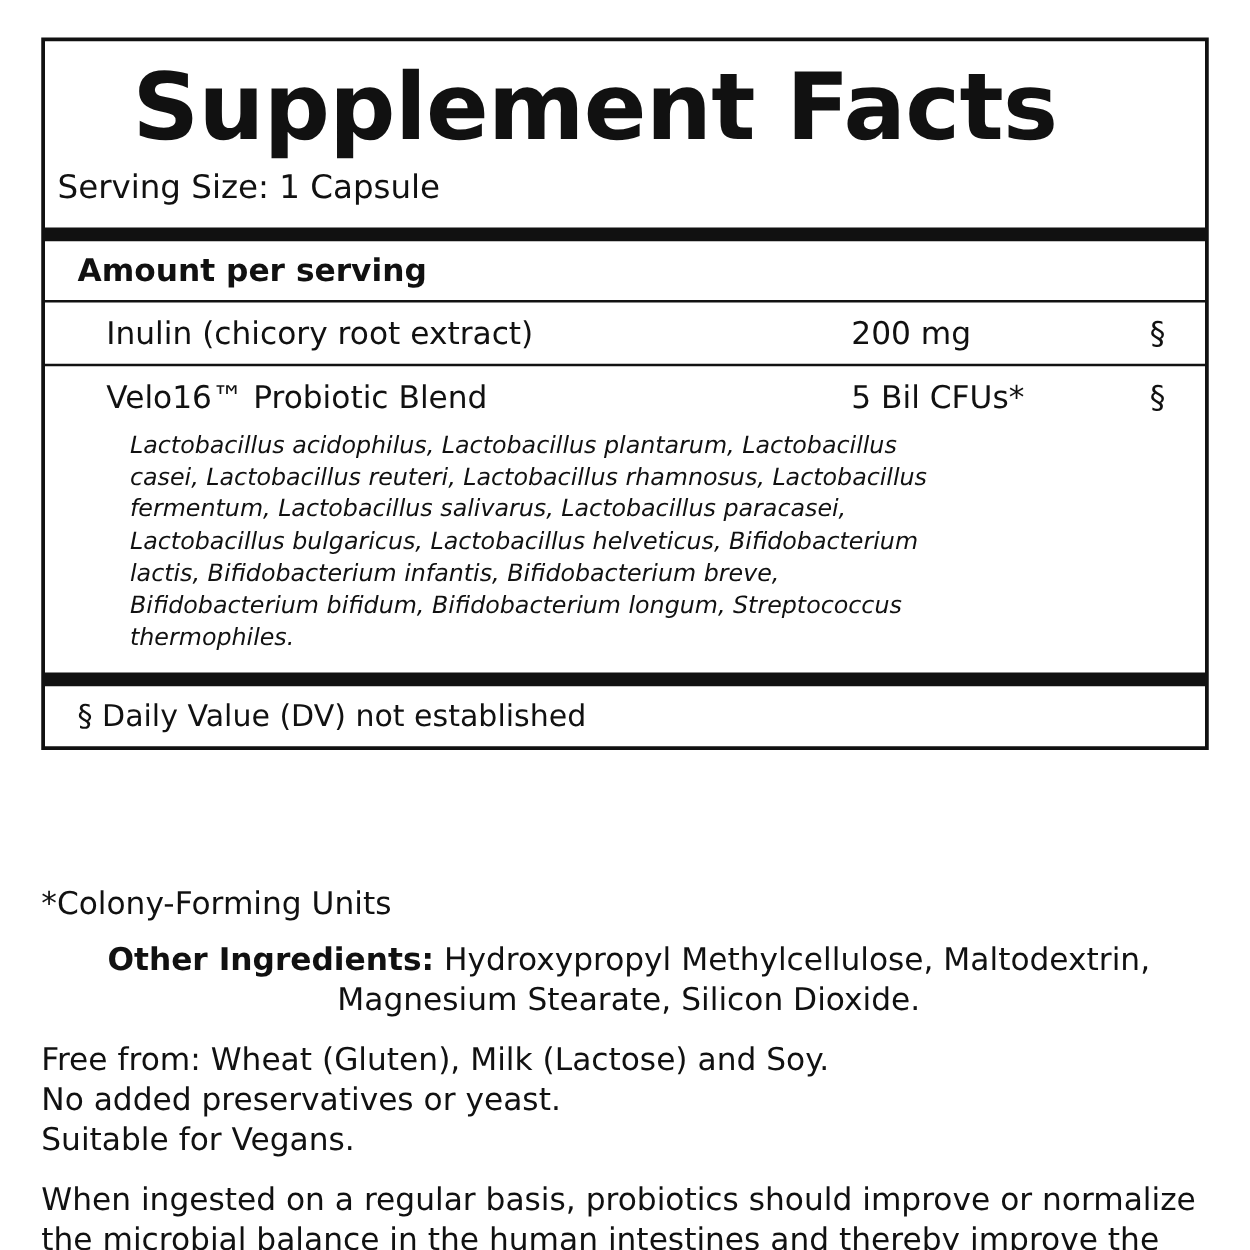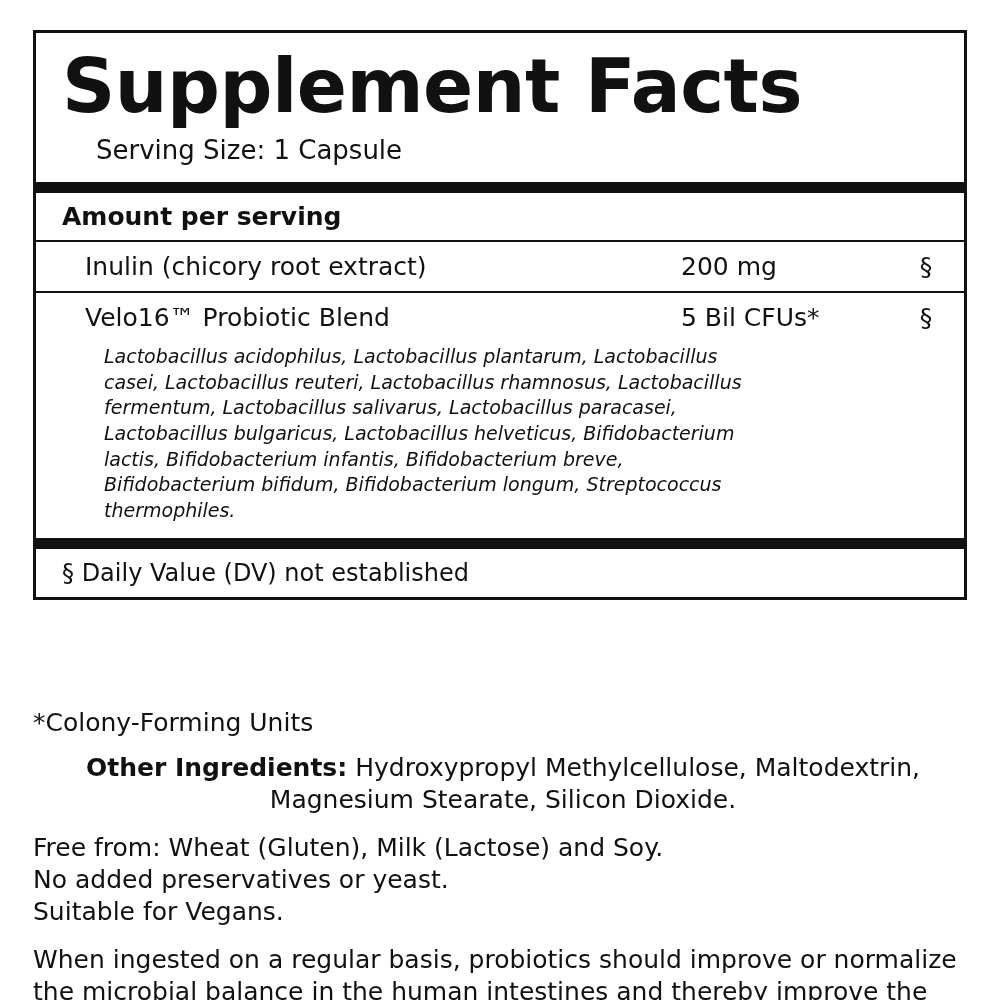--- a/index.html
+++ b/index.html
@@ -32,28 +32,28 @@
     background: #ffffff;
   }
 
   .panel-title {
     font-size: 74px;
     font-weight: 700;
     letter-spacing: -0.5px;
     line-height: 1.0;
     padding: 16px 0 6px 26px;
     white-space: nowrap;
+    margin-left: 44px;
   }
 
   .serving-size {
     font-size: 26px;
     font-weight: 400;
-    padding: 6px 0 16px 32px;
+    padding: 6px 0 16px 10px;
     line-height: 1.2;
-    margin-left: 28px;
   }
 
   .rule-thick {
     height: 11px;
     background: #111111;
     width: 100%;
   }
   .rule-thin {
     height: 2px;
     background: #111111;

